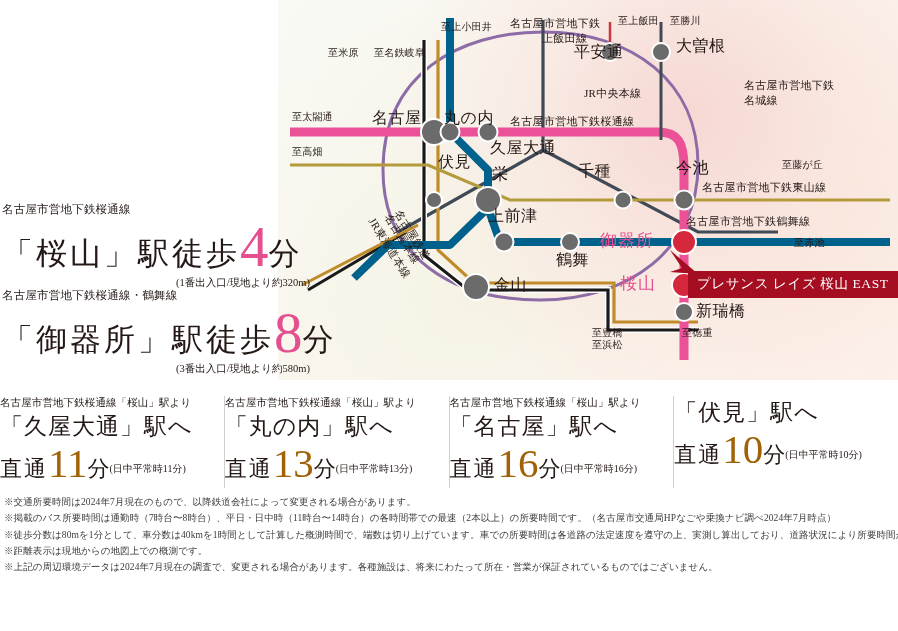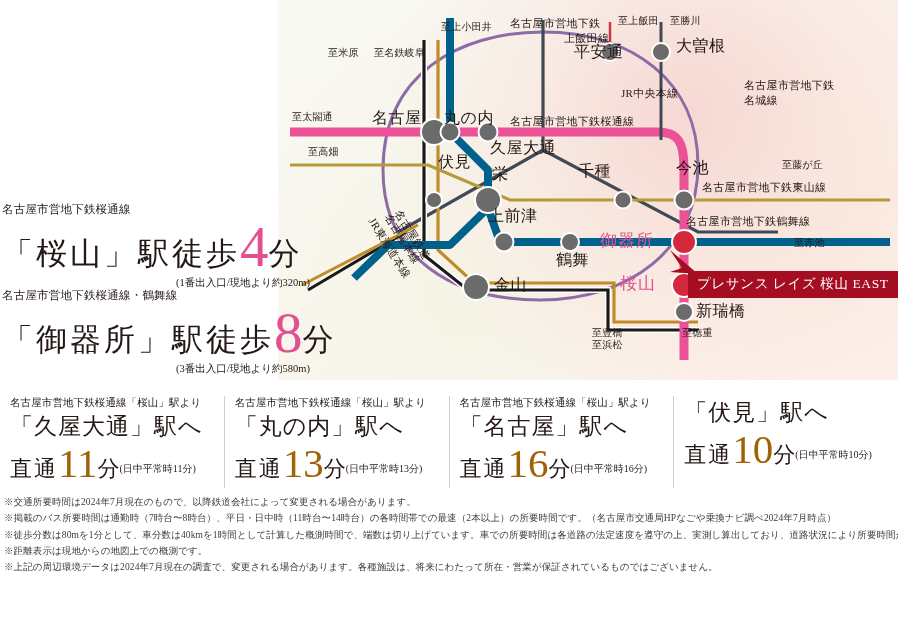--- a/index.html
+++ b/index.html
@@ -35,21 +35,21 @@
   
   .walk{position:absolute;left:2px;}
   .walk .sub{font-size:11.5px;letter-spacing:.2px;margin-bottom:1px;}
   .walk .main{white-space:nowrap;line-height:1;}
   .walk .jp{font-size:31px;letter-spacing:3px;vertical-align:-4px;}
   .walk .num{font-size:57px;color:#e4508f;letter-spacing:0;vertical-align:-6px;}
   .walk .fun{font-size:31px;letter-spacing:0;vertical-align:-4px;}
   .walk .note{font-size:10.5px;text-align:right;width:308px;margin-top:1px;}
   
   #cols{position:absolute;left:0;top:396px;width:898px;height:92px;display:flex;}
-  .col{flex:1;padding:0 8px 0 10px;position:relative;}
+  .col{flex:1;padding:0 8px 0 0;position:relative;}
   .col+.col{border-left:1px solid #cfcfcf;}
   .col .sub{font-size:10.5px;letter-spacing:.1px;}
   .col .dest{font-size:23px;letter-spacing:1px;margin-top:5px;line-height:1.05;white-space:nowrap;}
   .col .timeline{white-space:nowrap;margin-top:4px;line-height:1;}
   .col .ch{font-size:22px;letter-spacing:2px;vertical-align:-2px;}
   .col .num{font-size:41px;color:#a16207;vertical-align:-3px;letter-spacing:0;}
   .col .fun{font-size:22px;vertical-align:-2px;}
   .col .paren{font-size:10px;vertical-align:2px;margin-left:0;}
   
   #notes{position:absolute;left:4px;top:494px;width:890px;}
@@ -103,34 +103,34 @@
     <circle cx="406" cy="312" r="9" fill="#6b6b6b" stroke="#fff" stroke-width="2"></circle>
 
     <circle cx="406" cy="242" r="12" fill="#d6283c" stroke="#fff" stroke-width="2"></circle>
     <circle cx="406" cy="285" r="12" fill="#d6283c" stroke="#fff" stroke-width="2"></circle>
 
     <path d="M 420 274 L 392 250 L 404 268 L 392 272 Z" fill="#a50d21"></path>
   </svg>
 
   <div class="maplabel term" style="left:163px;top:22px;">至上小田井</div>
   <div class="maplabel line-name" style="left:232px;top:18px;">名古屋市営地下鉄</div>
-  <div class="maplabel line-name" style="left:264px;top:33px;padding-left:22px;">上飯田線</div>
+  <div class="maplabel line-name" style="left:264px;top:33px;">上飯田線</div>
   <div class="maplabel term" style="left:340px;top:16px;">至上飯田</div>
   <div class="maplabel term" style="left:392px;top:16px;">至勝川</div>
   <div class="maplabel term" style="left:50px;top:48px;">至米原</div>
   <div class="maplabel term" style="left:96px;top:48px;">至名鉄岐阜</div>
 
   <div class="maplabel st-name big" style="left:296px;top:44px;">平安通</div>
   <div class="maplabel st-name big" style="left:398px;top:38px;">大曽根</div>
-  <div class="maplabel line-name" style="left:306px;top:88px;margin-left:37px;">JR中央本線</div>
+  <div class="maplabel line-name" style="left:306px;top:88px;">JR中央本線</div>
   <div class="maplabel line-name" style="left:466px;top:80px;">名古屋市営地下鉄</div>
   <div class="maplabel line-name" style="left:466px;top:95px;">名城線</div>
 
   <div class="maplabel term" style="left:14px;top:112px;">至太閤通</div>
-  <div class="maplabel term" style="left:14px;top:147px;margin-left:16px;">至高畑</div>
+  <div class="maplabel term" style="left:14px;top:147px;">至高畑</div>
   <div class="maplabel st-name big" style="left:94px;top:110px;">名古屋</div>
   <div class="maplabel st-name big" style="left:166px;top:110px;">丸の内</div>
   <div class="maplabel line-name" style="left:232px;top:116px;">名古屋市営地下鉄桜通線</div>
   <div class="maplabel st-name big" style="left:212px;top:140px;">久屋大通</div>
   <div class="maplabel st-name big" style="left:160px;top:154px;">伏見</div>
   <div class="maplabel st-name big" style="left:214px;top:166px;">栄</div>
   <div class="maplabel st-name big" style="left:300px;top:163px;">千種</div>
   <div class="maplabel st-name big" style="left:398px;top:160px;">今池</div>
   <div class="maplabel term" style="left:504px;top:160px;">至藤が丘</div>
   <div class="maplabel line-name" style="left:424px;top:182px;">名古屋市営地下鉄東山線</div>

